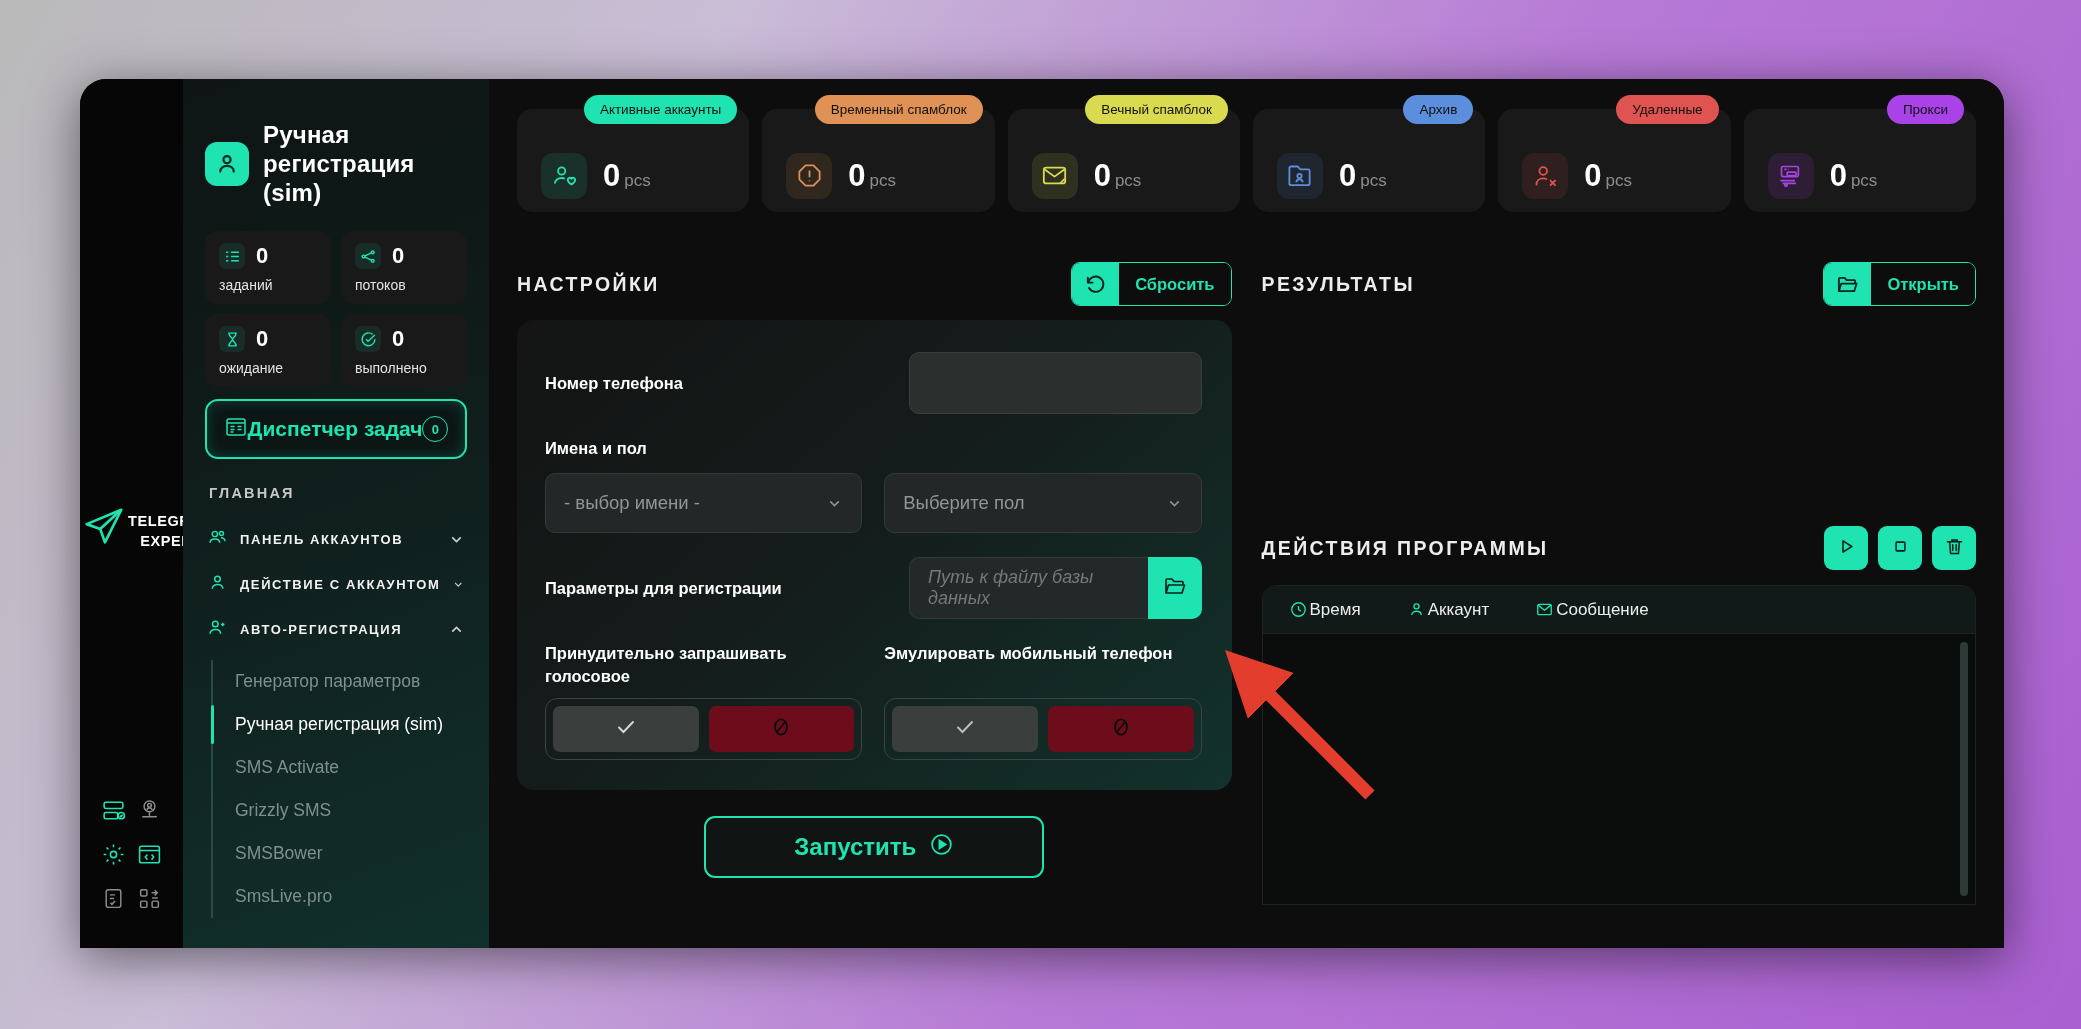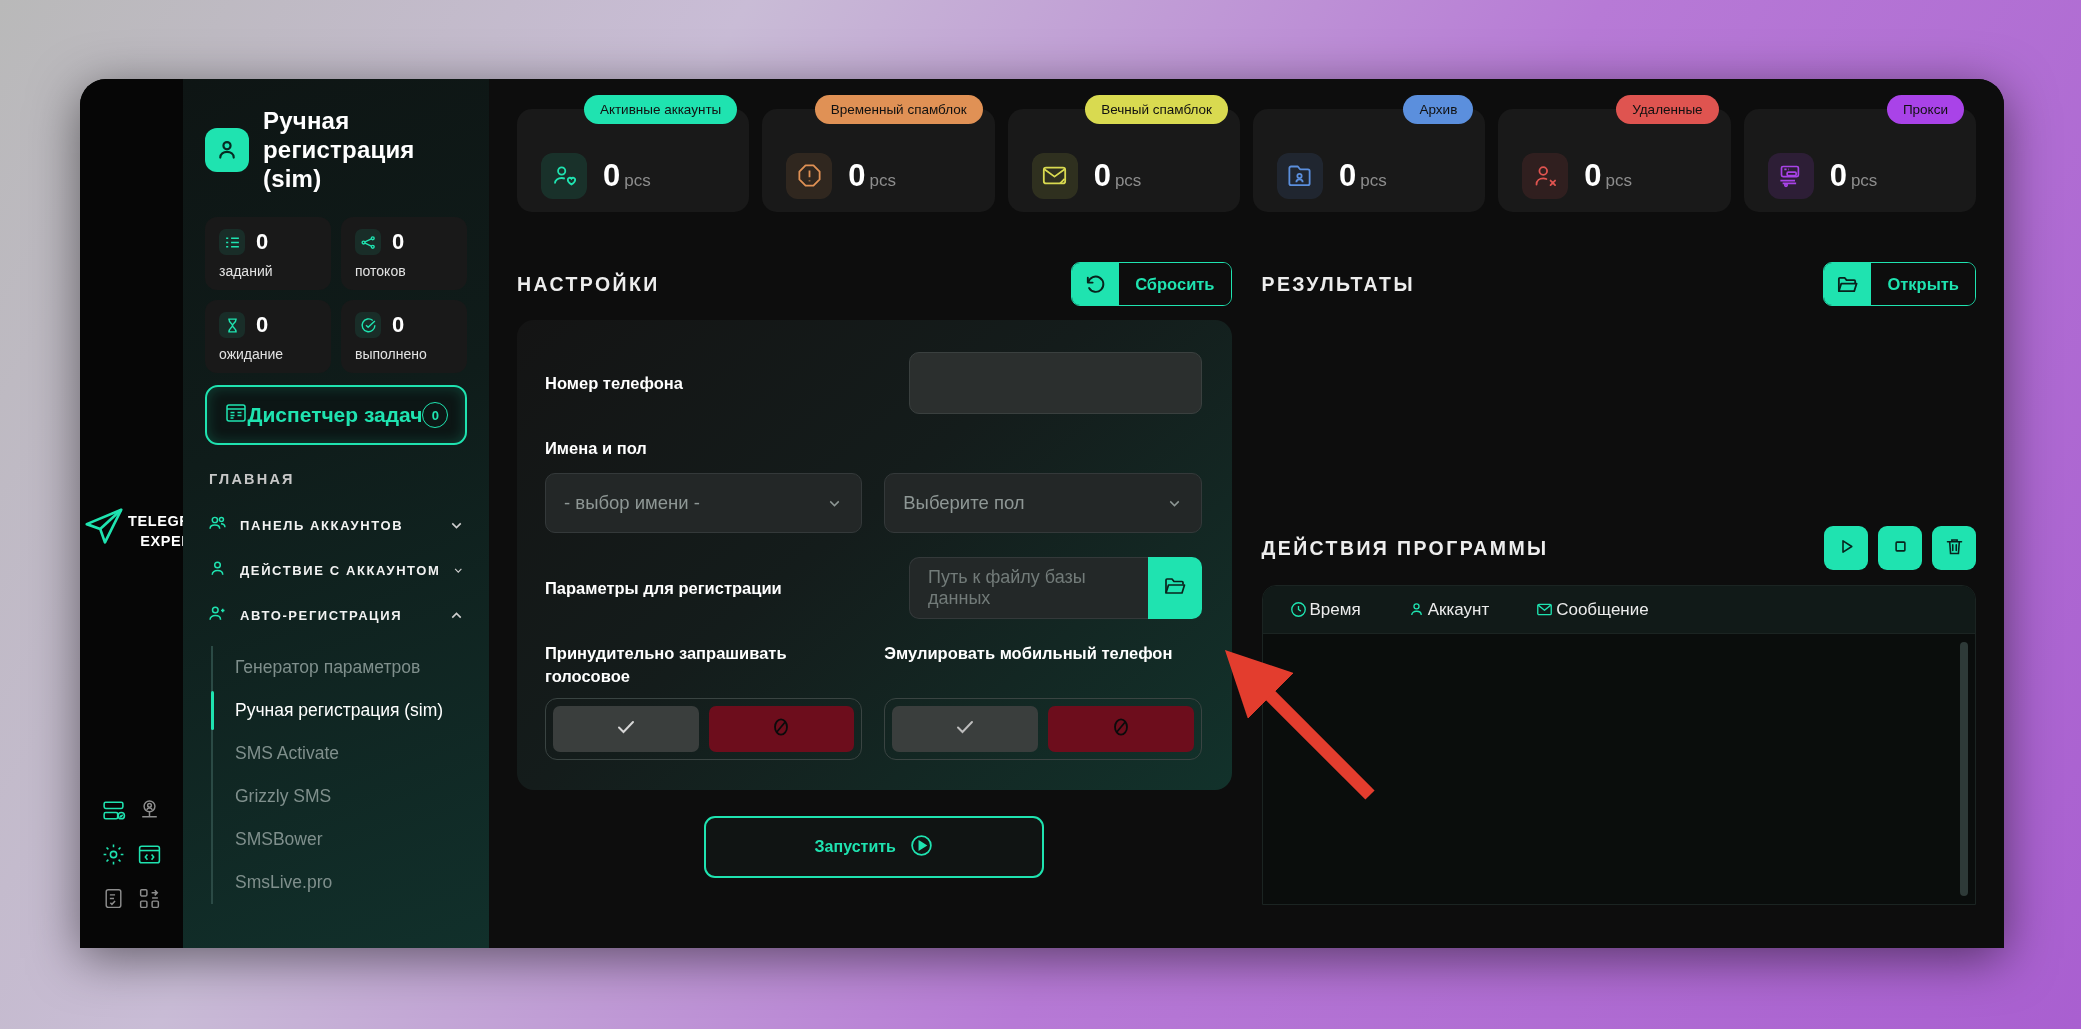--- a/index.html
+++ b/index.html
@@ -51,21 +51,21 @@
     display: grid; grid-template-columns: 1fr 1fr; gap: 16px 6px;
     padding: 0 18px;
     justify-items: center;
   }
   .rail-mini { width: 28px; height: 28px; display:flex; align-items:center; justify-content:center; }
 
   
   #sidebar {
     width: 306px; flex: 0 0 306px;
     background: linear-gradient(160deg, #0e1514 0%, #0f1c1a 40%, #11302b 100%);
-    padding: 28px 22px 0 22px;
+    padding: 42px 22px 0 22px;
     overflow: hidden;
     position: relative;
   }
   .side-head { display: flex; align-items: center; gap: 14px; margin-bottom: 24px; }
   .side-head-icon {
     width: 44px; height: 44px; flex: 0 0 44px; border-radius: 12px;
     background: #1fe3b0; display: flex; align-items: center; justify-content: center;
   }
   .side-head-title {
     color: #fff; font-size: 24px; font-weight: 700; line-height: 1.2;
@@ -188,21 +188,21 @@
   }
   .two-col { display: flex; gap: 22px; margin-bottom: 24px; }
   .two-col > * { flex: 1; min-width: 0; }
   .sel-box {
     height: 60px; border-radius: 10px;
     background: #232727; border: 1px solid #34393a;
     display: flex; align-items: center; padding: 0 18px;
     color: #8e9795; font-size: 18.5px;
   }
   .sel-box .sv { flex: 1; }
-  .path-wrap { display: flex; align-items: stretch; height: 62px; }
+  .path-wrap { display: flex; align-items: stretch; height: 62px; font-style: italic; }
   .path-input {
     flex: 1; border-radius: 10px 0 0 10px;
     background: #232828; border: 1px solid #34393a; border-right: none;
     display: flex; align-items: center; padding: 0 18px;
     color: #727b79; font-size: 18px;
   }
   .path-btn {
     width: 54px; background: #1fe3b0; border-radius: 0 10px 10px 0;
     display: flex; align-items: center; justify-content: center;
   }
@@ -215,21 +215,21 @@
     display: flex; align-items: center; justify-content: center;
   }
   .tg-yes { background: #3a3e3d; }
   .tg-no { background: #6d0d1c; }
 
   #launch-btn {
     margin: 26px auto 0 auto; width: 340px; height: 62px;
     border: 2px solid #1fe3b0; border-radius: 11px;
     background: #101413;
     display: flex; align-items: center; justify-content: center; gap: 13px;
-    color: #1fe3b0; font-size: 16px; font-weight: 700;
+    color: #1fe3b0; font-size: 24px; font-weight: 700;
   }
 
   
   #results-body { height: 200px; }
   #log-head { display: flex; align-items: center; height: 44px; margin-top: 20px; }
   .ico-btn {
     width: 44px; height: 44px; border-radius: 9px; background: #1fe3b0;
     display: flex; align-items: center; justify-content: center; margin-left: 10px;
   }
   #log-box {

